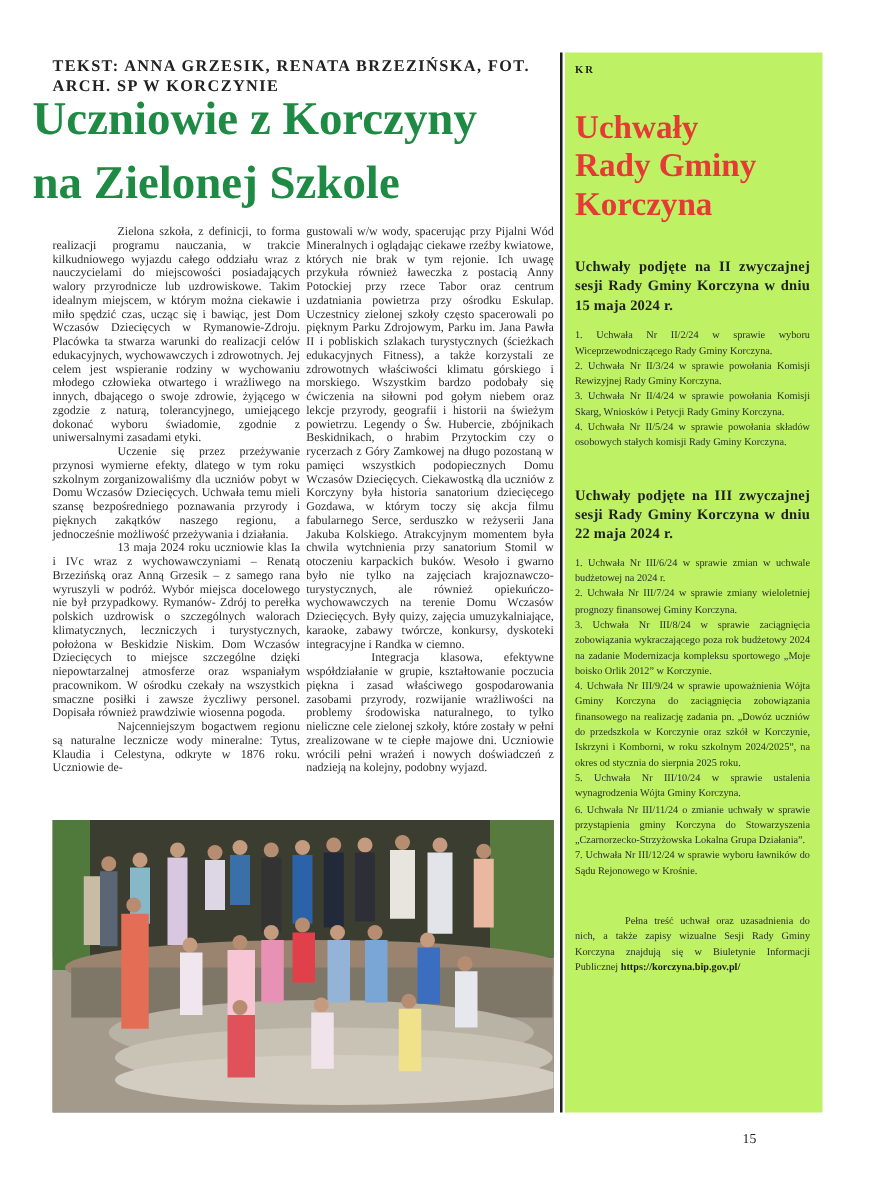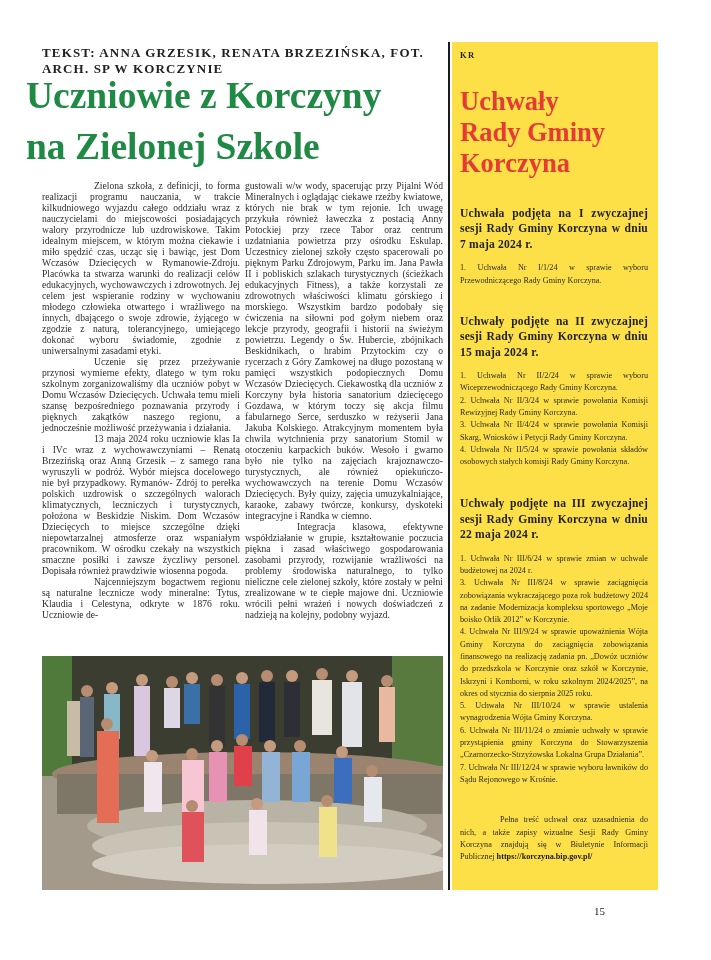--- a/index.html
+++ b/index.html
@@ -26,21 +26,21 @@
   .col p.indent { text-indent: 52px; }
   .col1 { left: 42px; }
   .col2 { left: 245px; }
   .photo {
     position: absolute; left: 42px; top: 656px; width: 401px; height: 234px; overflow: hidden;
     background: #7a7a72;
   }
   .photo svg { display: block; }
   .rule { position: absolute; left: 448px; top: 42px; width: 2px; height: 848px; background: #1b1b1b; }
   .sidebar {
-    position: absolute; left: 452px; top: 42px; width: 206px; height: 848px; background: #fde047;
+    position: absolute; left: 452px; top: 42px; width: 206px; height: 848px; background: #bef264;
     box-sizing: border-box; padding: 8px 10px 0 8px;
   }
   .section-tag {
     font-family: "Liberation Serif", serif; font-weight: bold; font-size: 8.5px; letter-spacing: 1.5px;
     color: #1e1e1e;
   }
   .side-title {
     margin: 26px 0 0 0; font-family: "Liberation Serif", serif; font-weight: bold;
     font-size: 26.5px; line-height: 31px; color: #e53a35;
   }
@@ -157,41 +157,36 @@
 <div class="rule"></div>
 
 <aside class="sidebar">
   <div class="section-tag">KR</div>
   <h2 class="side-title">
     <span>Uchwały</span><br>
     <span>Rady Gminy</span><br>
     <span>Korczyna</span>
   </h2>
 
-  <section class="group1">
-    <h3 class="res-heading">Uchwała podjęta na I zwyczajnej sesji Rady Gminy Korczyna w dniu 7 maja 2024 r.</h3>
-    <ul class="res-list">
-      <li>1. Uchwała Nr I/1/24 w sprawie wyboru Przewodniczącego Rady Gminy Korczyna.</li>
-    </ul>
-  </section>
 
   <section class="group2">
     <h3 class="res-heading">Uchwały podjęte na II zwyczajnej sesji Rady Gminy Korczyna w dniu 15 maja 2024 r.</h3>
     <ul class="res-list">
       <li>1. Uchwała Nr II/2/24 w sprawie wyboru Wiceprzewodniczącego Rady Gminy Korczyna.</li>
       <li>2. Uchwała Nr II/3/24 w sprawie powołania Komisji Rewizyjnej Rady Gminy Korczyna.</li>
       <li>3. Uchwała Nr II/4/24 w sprawie powołania Komisji Skarg, Wniosków i Petycji Rady Gminy Korczyna.</li>
       <li>4. Uchwała Nr II/5/24 w sprawie powołania składów osobowych stałych komisji Rady Gminy Korczyna.</li>
     </ul>
   </section>
 
   <section class="group3">
     <h3 class="res-heading">Uchwały podjęte na III zwyczajnej sesji Rady Gminy Korczyna w dniu 22 maja 2024 r.</h3>
     <ul class="res-list">
       <li>1. Uchwała Nr III/6/24 w sprawie zmian w uchwale budżetowej na 2024 r.</li>
+      <li>2. Uchwała Nr III/7/24 w sprawie zmiany wieloletniej prognozy finansowej Gminy Korczyna.</li>
       <li>3. Uchwała Nr III/8/24 w sprawie zaciągnięcia zobowiązania wykraczającego poza rok budżetowy 2024 na zadanie Modernizacja kompleksu sportowego „Moje boisko Orlik 2012” w Korczynie.</li>
       <li>4. Uchwała Nr III/9/24 w sprawie upoważnienia Wójta Gminy Korczyna do zaciągnięcia zobowiązania finansowego na realizację zadania pn. „Dowóz uczniów do przedszkola w Korczynie oraz szkół w Korczynie, Iskrzyni i Komborni, w roku szkolnym 2024/2025”, na okres od stycznia do sierpnia 2025 roku.</li>
       <li>5. Uchwała Nr III/10/24 w sprawie ustalenia wynagrodzenia Wójta Gminy Korczyna.</li>
       <li>6. Uchwała Nr III/11/24 o zmianie uchwały w sprawie przystąpienia gminy Korczyna do Stowarzyszenia „Czarnorzecko-Strzyżowska Lokalna Grupa Działania”.</li>
       <li>7. Uchwała Nr III/12/24 w sprawie wyboru ławników do Sądu Rejonowego w Krośnie.</li>
     </ul>
   </section>
 
   <p class="footer-note"><span>Pełna treść uchwał oraz uzasadnienia do nich, a także zapisy wizualne Sesji Rady Gminy Korczyna znajdują się w Biuletynie Informacji Publicznej </span><span class="url">https://korczyna.bip.gov.pl/</span></p>
 </aside>

